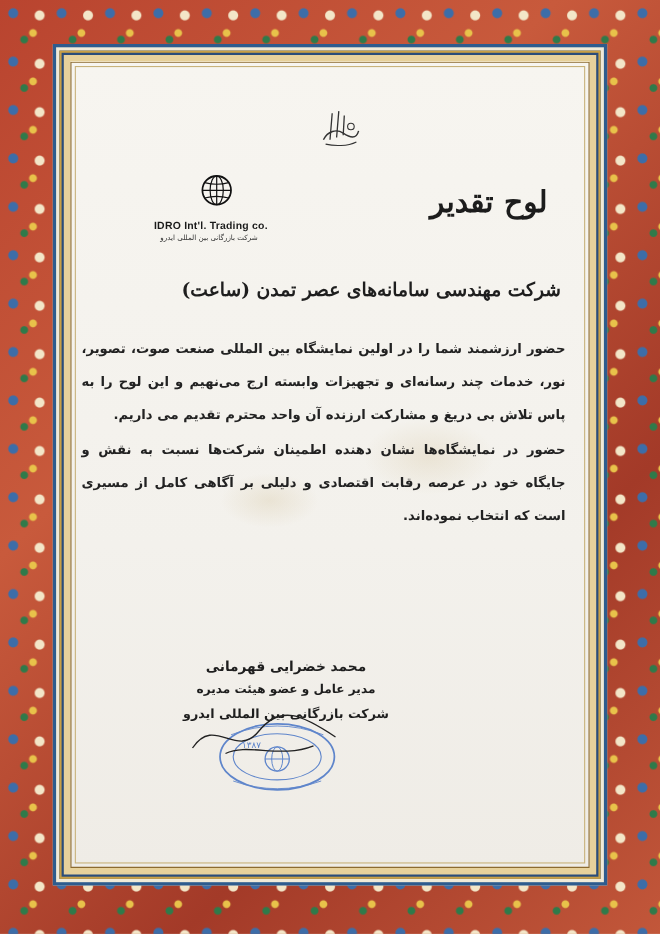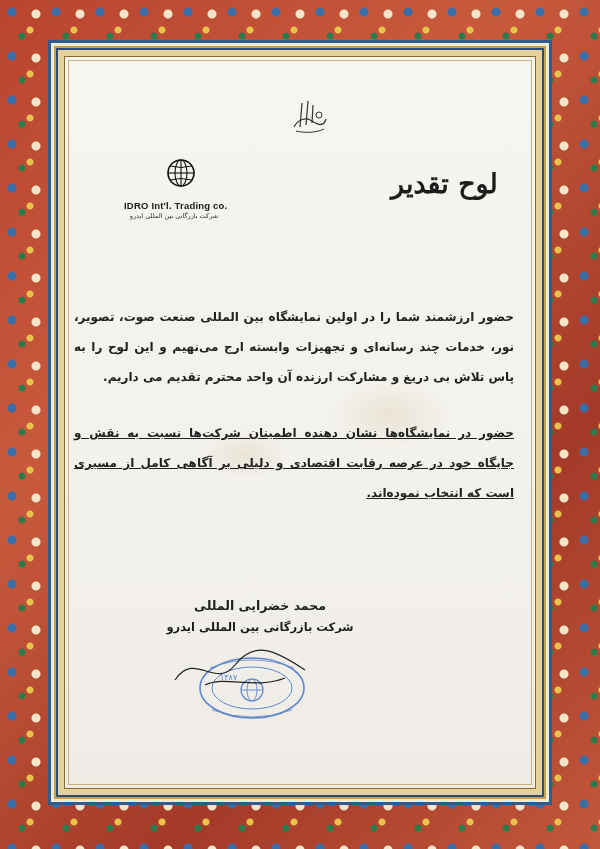--- a/index.html
+++ b/index.html
@@ -44,21 +44,21 @@
   .paper-inner-line {
     position: absolute; left: 4px; top: 4px; right: 4px; bottom: 4px;
     border: 1px solid #c8b27a;
   }
 
   
   .tughra {
     position: absolute; left: 286px; top: 97px; width: 46px; height: 40px;
   }
   .logo {
-    position: absolute; left: 124px; top: 148px; width: 100px; height: 92px;
+    position: absolute; left: 140px; top: 148px; width: 100px; height: 92px;
     text-align: center;
   }
   .logo-mark { width: 62px; height: 50px; display: block; margin: 0 auto; }
   .logo-en {
     font-family: "Liberation Sans", sans-serif; font-size: 9.5px; font-weight: bold;
     color: #1a1a1a; letter-spacing: 0.2px; margin-top: 2px; white-space: nowrap;
   }
   .logo-fa {
     font-family: "DejaVu Sans", sans-serif; font-size: 6.5px; color: #333;
     direction: rtl; white-space: nowrap; margin-top: 1px;
@@ -76,21 +76,21 @@
     direction: rtl; text-align: right;
     font-size: 17px; font-weight: bold; color: #1e1e1e;
   }
   .para {
     position: absolute; right: 86px; width: 440px;
     direction: rtl; text-align: justify; text-align-last: right;
     font-size: 12px; line-height: 30px; color: #222;
     font-family: "DejaVu Sans", sans-serif; font-weight: bold;
   }
   .p1 { top: 302px; }
-  .p2 { top: 418px; text-decoration: underline; }
+  .p2 { top: 394px; }
   .p3 { top: 503px; }
 
   .signature {
     position: absolute; top: 596px; left: 150px; width: 220px;
     direction: rtl; text-align: center;
     font-family: "DejaVu Sans", sans-serif; font-weight: bold; color: #1e1e1e;
   }
   .sig-name { font-size: 12.5px; line-height: 20px; }
   .sig-role { font-size: 11px; line-height: 22px; }
   .sig-company { font-size: 11.5px; line-height: 22px; }
@@ -137,26 +137,28 @@
       <line x1="25" y1="25" x2="51" y2="25" stroke="#111" stroke-width="1.1"></line>
       <line x1="38" y1="12" x2="38" y2="38" stroke="#111" stroke-width="1.1"></line>
       <path d="M27 18 Q 38 21 49 18 M27 32 Q 38 29 49 32" fill="none" stroke="#111" stroke-width="1"></path>
     </svg>
     <div class="logo-en">IDRO Int'l. Trading co.</div>
     <div class="logo-fa">شرکت بازرگانی بین المللی ایدرو</div>
   </div>
 
   <div class="title">لوح تقدیر</div>
 
+  <div class="recipient">شرکت مهندسی سامانه‌های عصر تمدن (ساعت)</div>
 
   <div class="para p1">حضور ارزشمند شما را در اولین نمایشگاه بین المللی صنعت صوت، تصویر، نور، خدمات چند رسانه‌ای و تجهیزات وابسته ارج می‌نهیم و این لوح را به پاس تلاش بی دریغ و مشارکت ارزنده آن واحد محترم تقدیم می داریم.</div>
   <div class="para p2">حضور در نمایشگاه‌ها نشان دهنده اطمینان شرکت‌ها نسبت به نقش و جایگاه خود در عرصه رقابت اقتصادی و دلیلی بر آگاهی کامل از مسیری است که انتخاب نموده‌اند.</div>
 
   <div class="signature">
-    <div class="sig-name">محمد خضرایی المللی</div>
+    <div class="sig-name">محمد خضرایی قهرمانی</div>
+    <div class="sig-role">مدیر عامل و عضو هیئت مدیره</div>
     <div class="sig-company">شرکت بازرگانی بین المللی ایدرو</div>
   </div>
 
   <svg class="stamp" viewBox="0 0 140 80">
     <g opacity="0.8" stroke="#3b6cc4" fill="none">
       <ellipse cx="72" cy="38" rx="52" ry="30" stroke-width="1.6"></ellipse>
       <ellipse cx="72" cy="38" rx="40" ry="21" stroke-width="1"></ellipse>
       <circle cx="72" cy="40" r="11" stroke-width="1.2"></circle>
       <ellipse cx="72" cy="40" rx="5" ry="11" stroke-width="0.9"></ellipse>
       <line x1="61" y1="40" x2="83" y2="40" stroke-width="0.9"></line>

